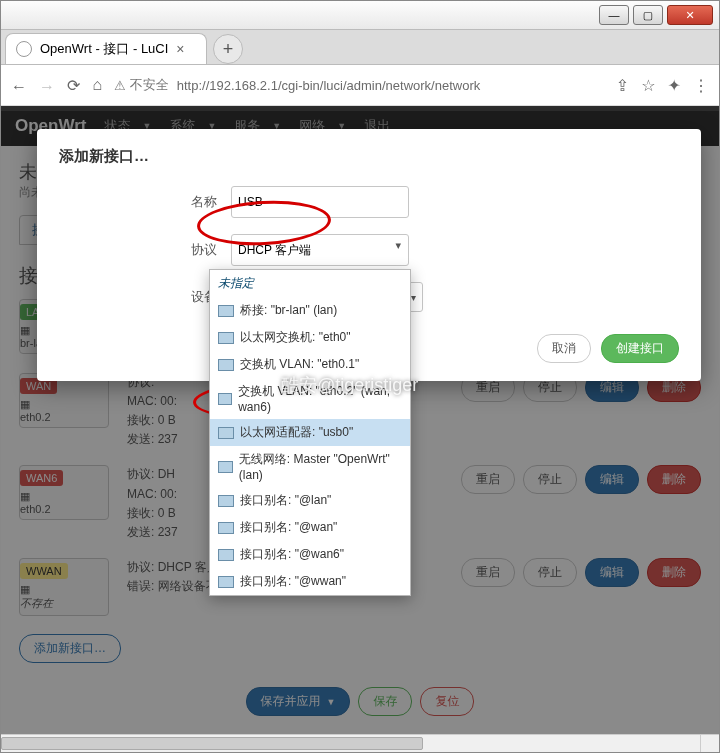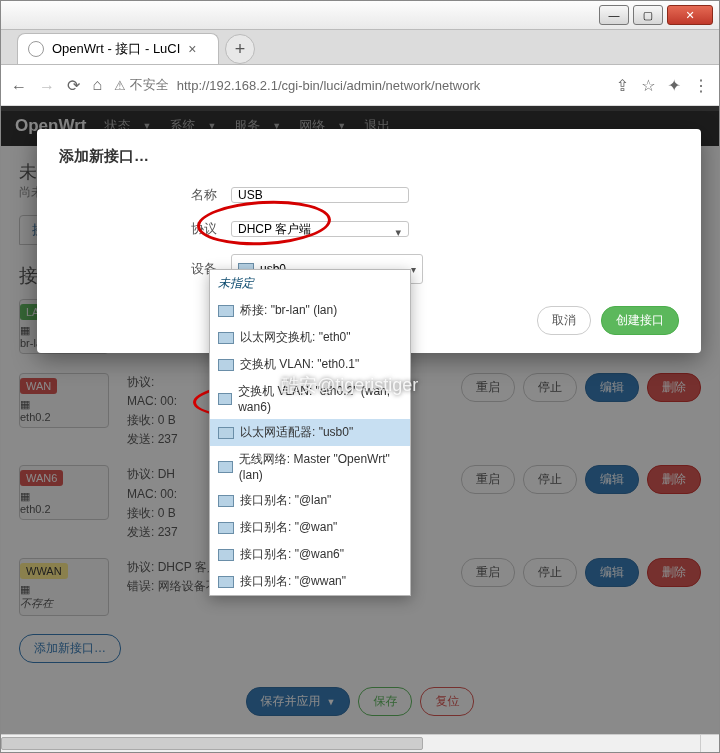--- a/index.html
+++ b/index.html
@@ -1,20 +1,20 @@
 <!DOCTYPE html>
 <html><head>
 <meta charset="utf-8">
 <style>
 html,body{margin:0;padding:0;font-family:Arial,"Microsoft YaHei",sans-serif;font-size:13px;background:#e8e8e8;}
 .win{width:720px;height:753px;background:#fff;position:relative;overflow:hidden;border:1px solid #888;box-sizing:border-box;}
 .titlebar{height:28px;background:linear-gradient(#fdfdfd,#e9e9e9);border-bottom:1px solid #bbb;display:flex;align-items:center;justify-content:flex-end;padding:0 6px;gap:4px;}
 .titlebar .wbtn{width:28px;height:18px;border:1px solid #777;border-radius:3px;display:flex;align-items:center;justify-content:center;font-size:11px;background:linear-gradient(#f7f7f7,#d7d7d7);}
 .titlebar .wbtn.close{background:linear-gradient(#e56a54,#c0392b);color:#fff;border-color:#8b2a1a;width:44px;}
-.tabstrip{height:34px;background:#dcdcdc;display:flex;align-items:flex-end;padding-left:16px;gap:6px;border-bottom:1px solid #bbb;}
+.tabstrip{height:34px;background:#dcdcdc;display:flex;align-items:flex-end;padding-left:4px;gap:6px;border-bottom:1px solid #bbb;}
 .tab{background:#fff;border:1px solid #bbb;border-bottom:none;border-radius:8px 8px 0 0;height:30px;display:flex;align-items:center;padding:0 10px;gap:8px;min-width:180px;}
 .tab .favi{width:14px;height:14px;border:1px solid #999;border-radius:50%;}
 .tab .tclose{color:#666;font-size:14px;}
 .tabadd{width:28px;height:28px;border:1px solid #bbb;border-radius:50%;background:#e8e8e8;display:flex;align-items:center;justify-content:center;color:#555;font-size:18px;}
 .urlbar{height:40px;background:#fff;border-bottom:1px solid #ddd;display:flex;align-items:center;padding:0 10px;gap:12px;color:#555;}
 .urlbar .navico{font-size:16px;color:#666;}
 .urlfield{flex:1;display:flex;align-items:center;gap:8px;}
 .urlfield .warn{display:flex;align-items:center;gap:4px;color:#777;}
 .urlfield .addr{color:#6b6b6b;}
 .header{height:40px;background:#2c2c2c;color:#ccc;display:flex;align-items:center;padding:0 14px;gap:18px;font-size:13px;}
@@ -41,21 +41,21 @@
 .btn.outline-green{background:#fff;color:#5cb85c;border-color:#5cb85c;}
 .btn.outline-red{background:#fff;color:#d9534f;border-color:#d9534f;}
 .btn.outline-blue{background:#fff;color:#337ab7;border-color:#337ab7;}
 .footerbtns{display:flex;justify-content:center;gap:8px;margin-top:24px;}
 .overlay{position:absolute;inset:0;background:rgba(10,10,10,0.48);}
 .modal{position:absolute;top:128px;left:36px;right:18px;background:#fff;border-radius:4px;box-shadow:0 6px 24px rgba(0,0,0,0.4);padding:18px 22px 18px 22px;}
 .modal h3{margin:0 0 20px 0;font-size:15px;color:#333;}
 .mrow{display:flex;align-items:center;margin-bottom:16px;}
 .mrow label{width:158px;text-align:right;padding-right:14px;color:#555;font-size:13px;}
 .mrow .control{width:178px;}
-.mrow input,.mrow select{width:100%;box-sizing:border-box;height:16px;border:1px solid #c6c6c6;border-radius:3px;padding:0 6px;font-size:12px;background:#fff;}
+.mrow input,.mrow select{width:100%;box-sizing:border-box;height:32px;border:1px solid #c6c6c6;border-radius:3px;padding:0 6px;font-size:12px;background:#fff;}
 .mrow select{appearance:none;-webkit-appearance:none;}
 .selwrap{position:relative;width:178px;}
 .selwrap:after{content:"▾";position:absolute;right:8px;top:5px;font-size:11px;color:#555;pointer-events:none;}
 .devbtn{width:178px;height:28px;border:1px solid #c6c6c6;border-radius:3px;display:flex;align-items:center;padding:0 6px;font-size:12px;gap:6px;background:#fff;}
 .devbtn:after{content:"▾";margin-left:auto;font-size:10px;color:#555;}
 .nic{width:14px;height:10px;background:#b7d2e5;border:1px solid #6a8ea8;display:inline-block;}
 .mbtns{display:flex;justify-content:flex-end;gap:10px;margin-top:22px;}
 .dropdown{position:absolute;top:140px;left:172px;width:200px;background:#fff;border:1px solid #b8b8b8;box-shadow:0 4px 14px rgba(0,0,0,0.3);font-size:12px;z-index:30;}
 .dropdown .dhdr{padding:5px 8px;color:#0c4a6e;font-style:italic;}
 .dropdown .ditem{padding:5px 8px;display:flex;align-items:center;gap:6px;color:#333;}

